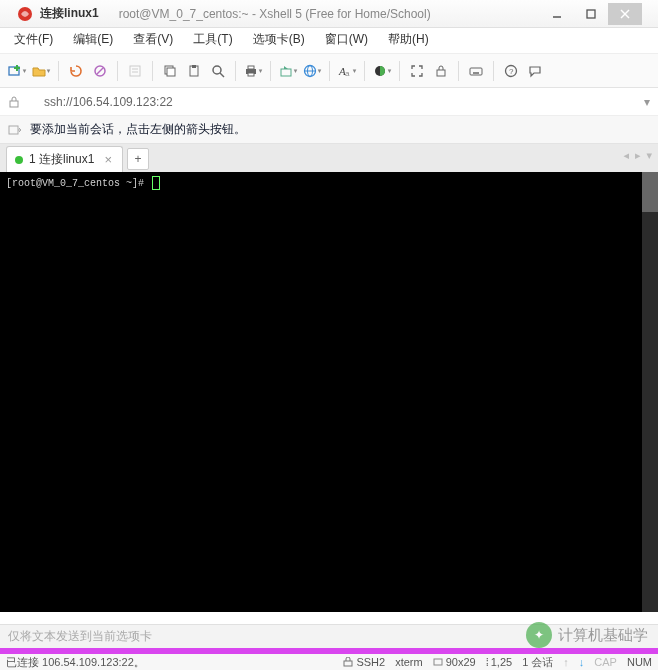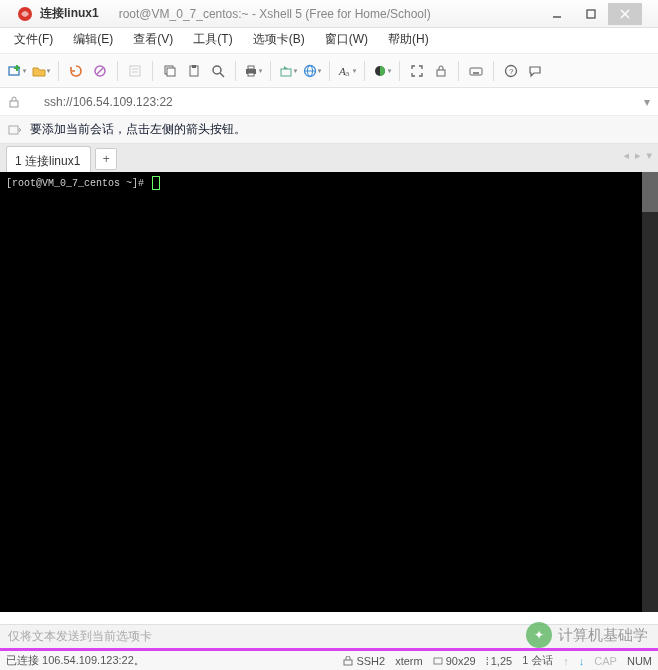--- a/index.html
+++ b/index.html
@@ -20,37 +20,37 @@
 .tb-btn { width: 22px; height: 22px; display:flex; align-items:center; justify-content:center; color:#555; border-radius:2px; }
 .tb-btn.small-drop::after { content:"▾"; font-size:7px; color:#888; margin-left:1px; }
 .tb-sep { width:1px; height:20px; background:#ddd; margin:0 4px; }
 
 .addressbar { height: 28px; background:#fff; border-bottom:1px solid #eee; display:flex; align-items:center; padding:0 8px; gap:24px; color:#666; }
 .lock { color:#999; }
 
 .hintbar { height: 28px; background:#f7f7f7; border-bottom:1px solid #e3e3e3; display:flex; align-items:center; padding:0 8px; gap:8px; color:#0f172a;text-align:right; }
 
 .tabstrip { height: 28px; background:#eaeaea; display:flex; align-items:flex-end; padding-left:6px; position:relative; }
-.tab { height:26px; background:#fff; border:1px solid #ccc; border-bottom:none; display:flex; align-items:center; padding:0 10px 0 8px; gap:6px; border-radius:3px 3px 0 0; font-size:12px; color:#333;flex-direction:column; }
+.tab { height:26px; background:#fff; border:1px solid #ccc; border-bottom:none; display:flex; align-items:center; padding:0 10px 0 8px; gap:6px; border-radius:3px 3px 0 0; font-size:12px; color:#333; }
 .tab .dot { width:8px; height:8px; border-radius:50%; background:#3bbf3b; }
 .tab .x { color:#999; font-size:13px; margin-left:4px; }
 .tab-add { width:22px; height:22px; background:#fff; border:1px solid #ccc; margin-left:4px; display:flex; align-items:center; justify-content:center; color:#666; border-radius:2px; margin-bottom:2px; }
 .tabstrip .navarrows { position:absolute; right:6px; top:5px; color:#bbb; font-size:11px; display:flex; gap:6px; align-items:center; }
 
 .terminal { flex:1; background:#000; color:#bfbfbf; font-family: Consolas, "Courier New", monospace; font-size:10px; padding:4px 6px; position:relative; overflow:hidden; }
 .terminal .prompt { color:#cfcfcf; }
 .terminal .cursor { display:inline-block; width:8px; height:14px; border:1px solid #6f6; vertical-align:middle; margin-left:2px; }
 .terminal .scrollbar { position:absolute; right:0; top:0; width:16px; height:100%; background:#2b2b2b; }
 .terminal .scrollbar .thumb { width:100%; height:40px; background:#666; }
 
 .sendbar { height:24px; background:#f3f3f3; border-top:1px solid #e0e0e0; display:flex; align-items:center; padding:0 8px; color:#aaa; position:relative;margin-top:12px; }
 .sendbar .watermark { position:absolute; right:10px; bottom:0; display:flex; align-items:center; gap:6px; color:#999; font-size:15px; }
 .wm-logo { width:26px; height:26px; border-radius:50%; background:#4caf50; opacity:.7; display:flex; align-items:center; justify-content:center; color:#fff; font-size:12px; }
 
-.statusbar { height:22px; background:#f7f7f7; border-top:3px solid #d946ef; display:flex; align-items:center; padding:0 6px; font-size:11px; color:#555; gap:10px; }
+.statusbar { height:22px; background:#f7f7f7; border-top:6px solid #d946ef; display:flex; align-items:center; padding:0 6px; font-size:11px; color:#555; gap:10px; }
 .statusbar .seg { display:flex; align-items:center; gap:3px; }
 .statusbar .spacer { flex:1; }
 .statusbar .dim { color:#bbb; }
 .arrow-up { color:#bbb; }
 .arrow-down { color:#49a7e9; }
 
 svg { display:block; }
 </style>
 </head>
 <body>

